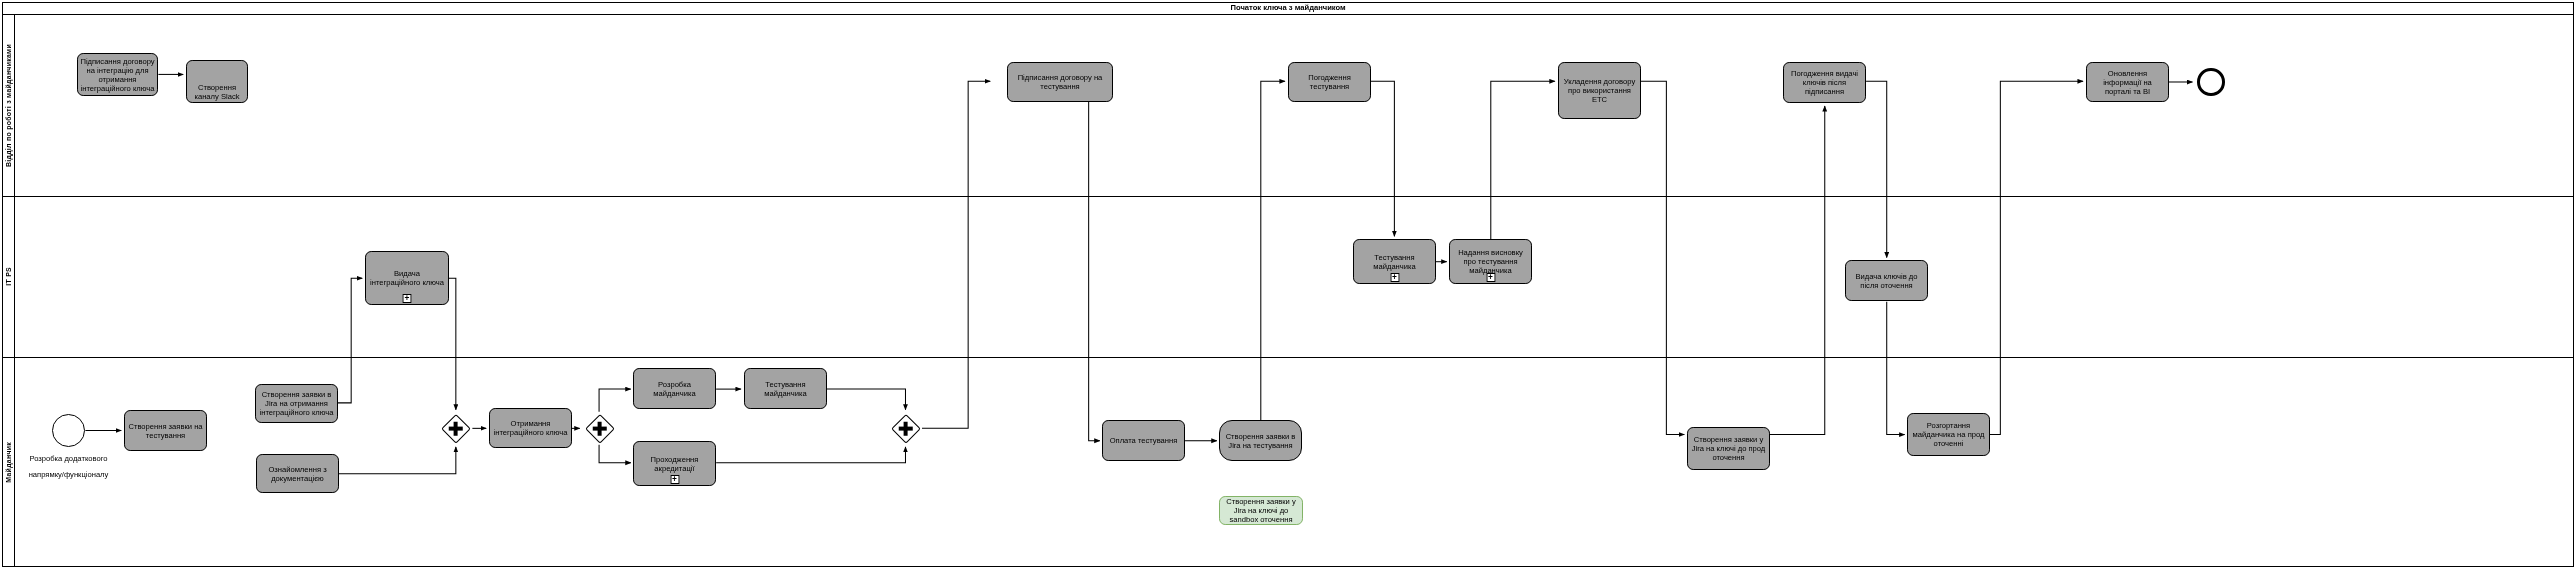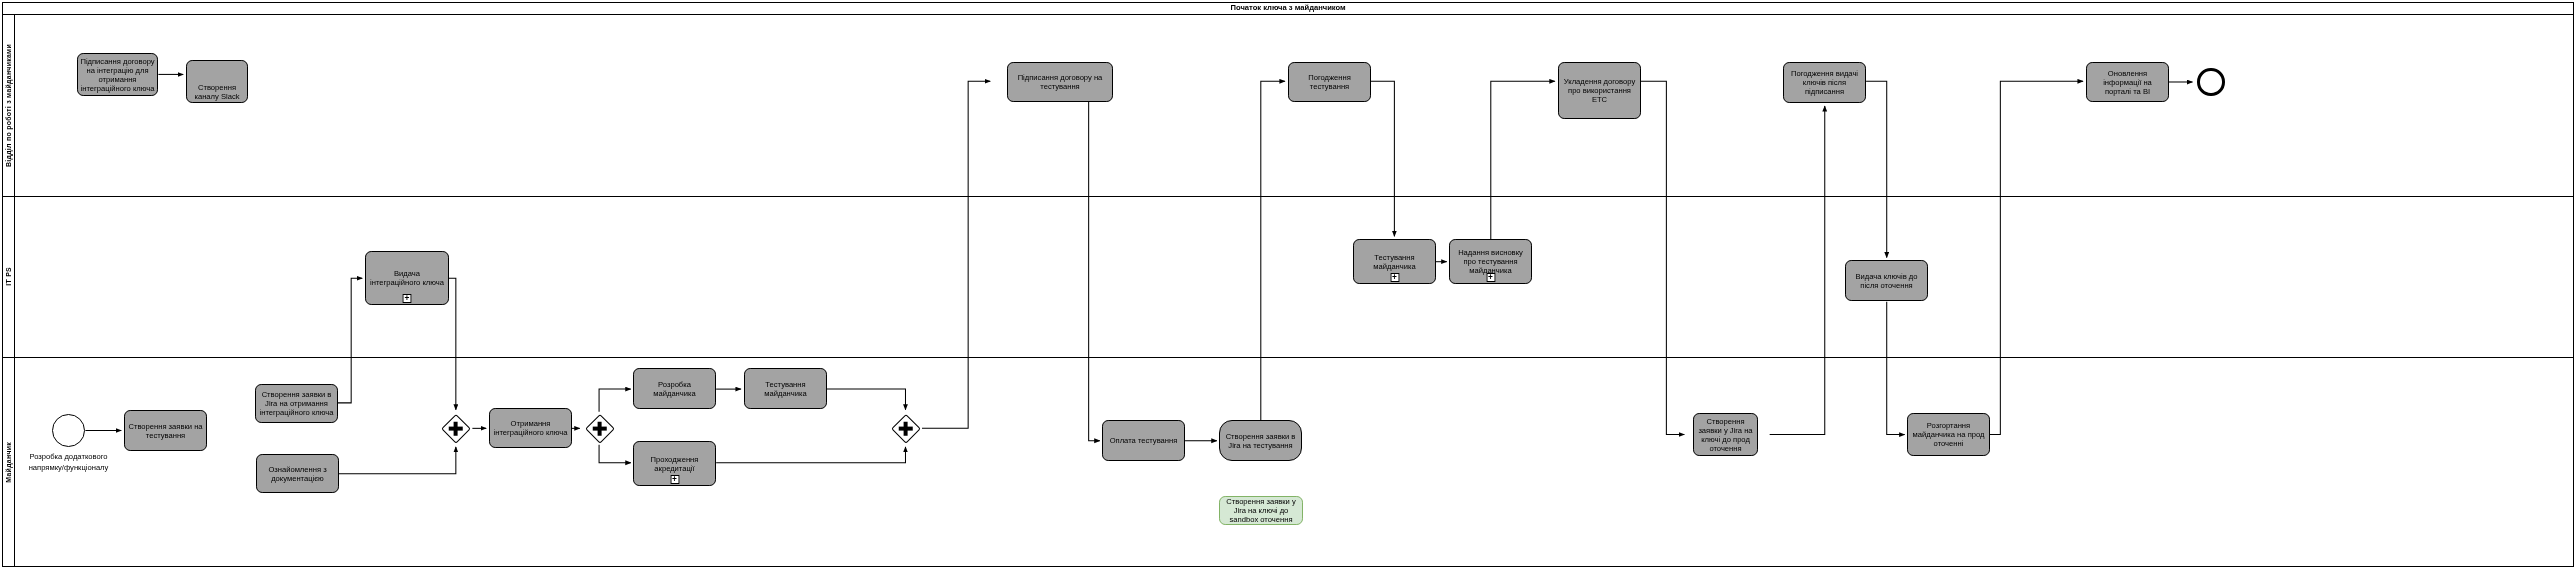--- a/index.html
+++ b/index.html
@@ -27,21 +27,21 @@
   .node{position:absolute;box-sizing:border-box;border:1px solid #000;border-radius:6.2px;
         background:#a3a3a3;display:flex;align-items:center;justify-content:center;
         text-align:center;font-size:7.6px;line-height:9px;padding:1.4px 2.1px;}
   .node.note{background:#d5e8d4;border-color:#82b366;}
   .plus-marker{position:absolute;bottom:0.7px;left:50%;transform:translateX(-50%);
                width:9px;height:9px;border:0.7px solid #000;background:#fff;
                font-size:8.3px;line-height:7.6px;font-weight:bold;text-align:center;box-sizing:border-box;}
   .event{position:absolute;border-radius:50%;background:#fff;box-sizing:border-box;}
   .event.start{border:1.4px solid #000;}
   .event.end{border:3.4px solid #000;}
-  .freelabel{position:absolute;font-size:7.6px;line-height:11px;text-align:center;}
+  .freelabel{position:absolute;font-size:7.6px;line-height:16px;text-align:center;}
   .gateway{position:absolute;width:33px;height:33px;}
   .gw-d{position:absolute;left:50%;top:50%;width:21.3px;height:21.3px;
         transform:translate(-50%,-50%) rotate(45deg);border:1px solid #000;
         background:#fff;border-radius:2.1px;box-sizing:border-box;}
   .gw-h,.gw-v{position:absolute;left:50%;top:50%;transform:translate(-50%,-50%);background:#000;}
   .gw-h{width:14.5px;height:4.8px;}
   .gw-v{width:4.8px;height:14.5px;}
 </style>
 </head>
 <body>
@@ -181,21 +181,21 @@
       </div>
       <div class="node" style="left: 1102px; top: 420px; width: 83px; height: 41px;">
         <span>Оплата тестування</span>
       </div>
       <div class="node" style="left: 1219px; top: 420px; width: 83px; height: 41px; border-radius: 13px;">
         <span>Створення заявки в Jira на тестування</span>
       </div>
       <div class="node note" style="left: 1219px; top: 496px; width: 84px; height: 29px;">
         <span>Створення заявки у Jira на ключі до sandbox оточення</span>
       </div>
-      <div class="node" style="left: 1687px; top: 413px; width: 65px; height: 43px; margin-left: 6px;">
+      <div class="node" style="left: 1687px; top: 427px; width: 83px; height: 43px;">
         <span>Створення заявки у Jira на ключі до прод оточення</span>
       </div>
       <div class="node" style="left: 1907px; top: 413px; width: 83px; height: 43px; align-items: center;">
         <span>Розгортання майданчика на прод оточенні</span>
       </div>
     </div>
 </div>
 
 
 </body></html>

